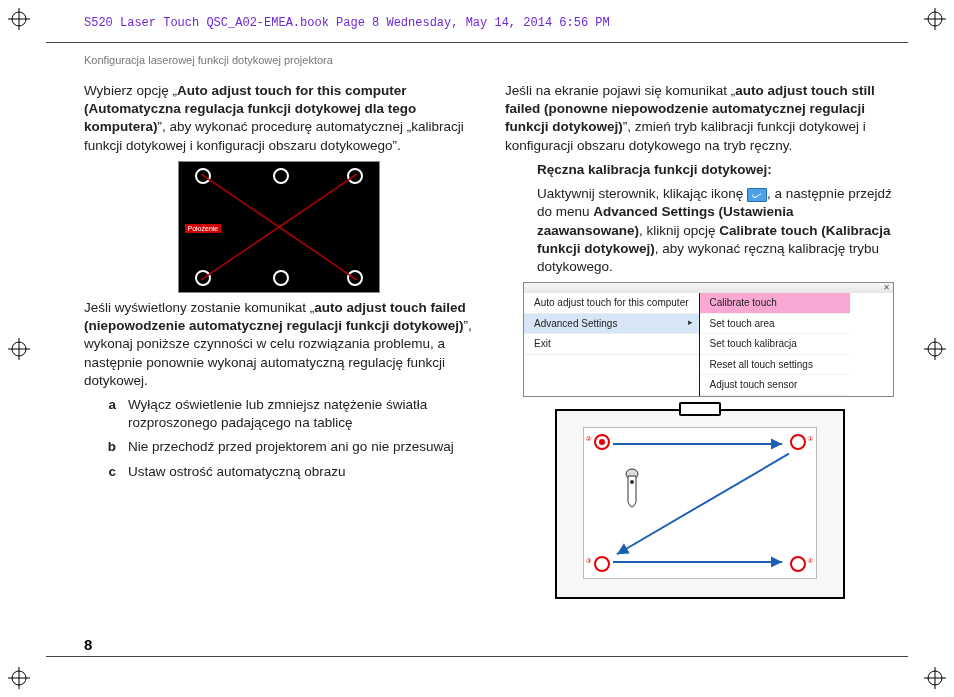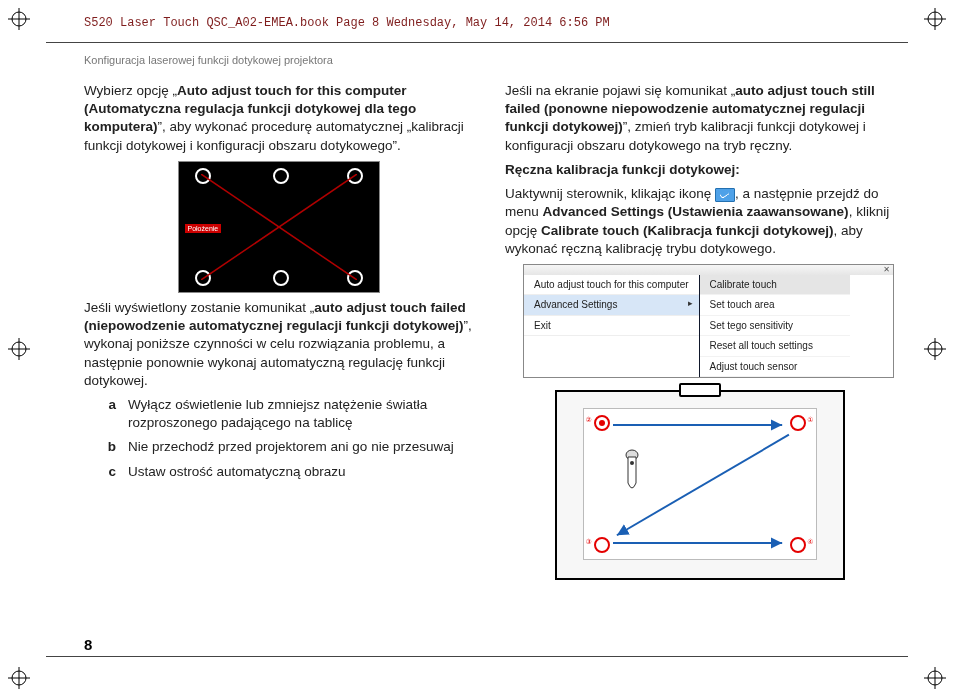--- a/index.html
+++ b/index.html
@@ -25,21 +25,21 @@
   .crop.ml { top: 50%; left: 8px; transform: translateY(-50%); }
   .crop.mr { top: 50%; right: 8px; transform: translateY(-50%); }
   .crop svg { width: 22px; height: 22px; }
 
   .header-line {
     position: absolute;
     top: 16px;
     left: 84px;
     font-family: "Courier New", monospace;
     font-size: 12px;
-    color: #7f1d1d;
+    color: #6d28d9;
   }
   .header-rule {
     position: absolute;
     top: 42px;
     left: 46px;
     right: 46px;
     border-top: 1px solid #444;
   }
 
   .section-title {
@@ -156,21 +156,21 @@
     color: #333;
   }
   .menu-right {
     min-width: 150px;
   }
   .menu-right div {
     padding: 3px 10px;
     border-bottom: 1px solid #f2f2f2;
   }
   .menu-right div.selected {
-    background: #e5e5e5;
+    background: #f9a8d4;
   }
 
   .inline-icon {
     display: inline-block;
     width: 18px;
     height: 12px;
     background: #4ea1e8;
     border: 1px solid #2370b0;
     vertical-align: middle;
     position: relative;
@@ -338,41 +338,41 @@
         <div class="text">Ustaw ostrość automatyczną obrazu</div>
       </div>
     </div>
   </div>
 
   <div class="col">
     <p>
       <span>Jeśli na ekranie pojawi się komunikat „</span><span class="bold">auto adjust touch still failed (ponowne niepowodzenie automatycznej regulacji funkcji dotykowej)</span><span>”, zmień tryb kalibracji funkcji dotykowej i konfiguracji obszaru dotykowego na tryb ręczny.</span>
     </p>
 
-    <div style="margin-left:0">
+    <div style="margin-left:32px">
       <p><span class="bold">Ręczna kalibracja funkcji dotykowej:</span></p>
       <p>
         <span>Uaktywnij sterownik, klikając ikonę </span><span class="inline-icon"></span><span>, a następnie przejdź do menu </span><span class="bold">Advanced Settings (Ustawienia zaawansowane)</span><span>, kliknij opcję </span><span class="bold">Calibrate touch (Kalibracja funkcji dotykowej)</span><span>, aby wykonać ręczną kalibrację trybu dotykowego.</span>
       </p>
     </div>
 
     <div class="menu-shot" style="margin-left:18px">
       <div class="menu-top">
           <span class="x">✕</span>
         </div>
       <div class="menu-cols">
         <div class="menu-left">
           <div>Auto adjust touch for this computer</div>
           <div class="selected">Advanced Settings</div>
           <div>Exit</div>
         </div>
         <div class="menu-right">
           <div class="selected">Calibrate touch</div>
           <div>Set touch area</div>
-          <div>Set tego sensitivity</div>
+          <div>Set touch kalibracja</div>
           <div>Reset all touch settings</div>
           <div>Adjust touch sensor</div>
         </div>
       </div>
     </div>
 
     <div class="fig-board-wrap">
       <div class="fig-board-border">
         <div class="fig-board-top"></div>
         <div class="fig-board">

